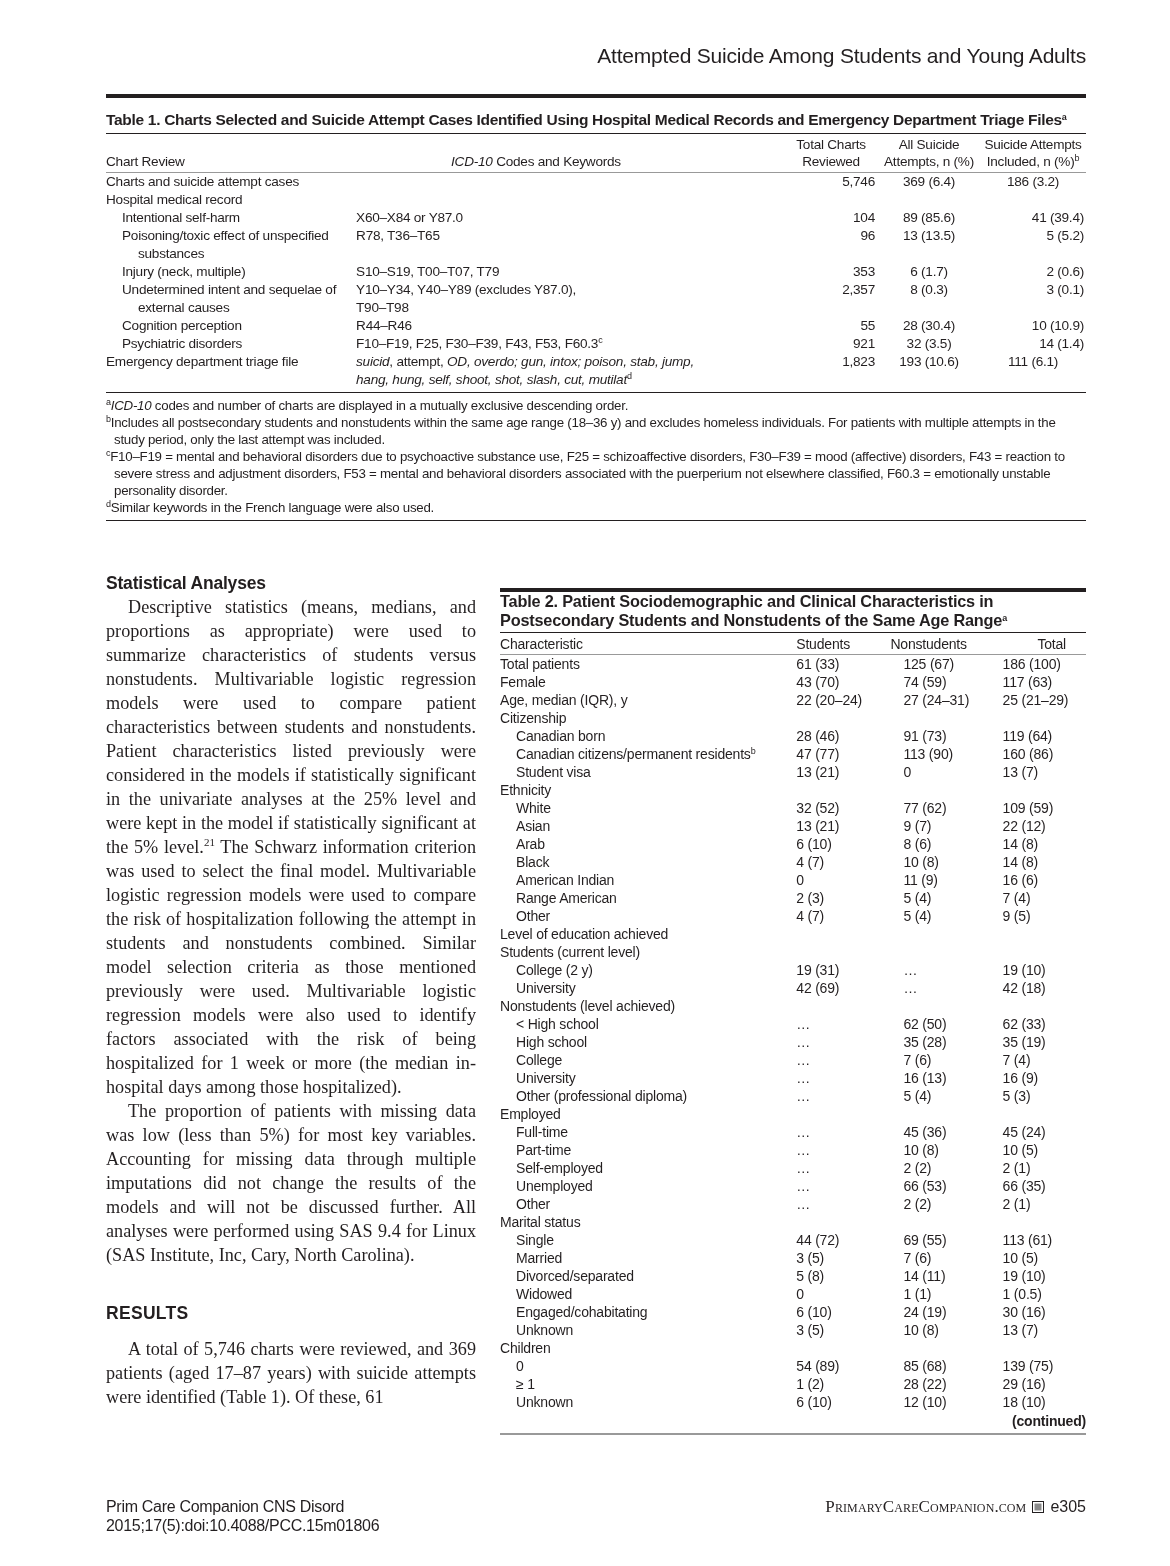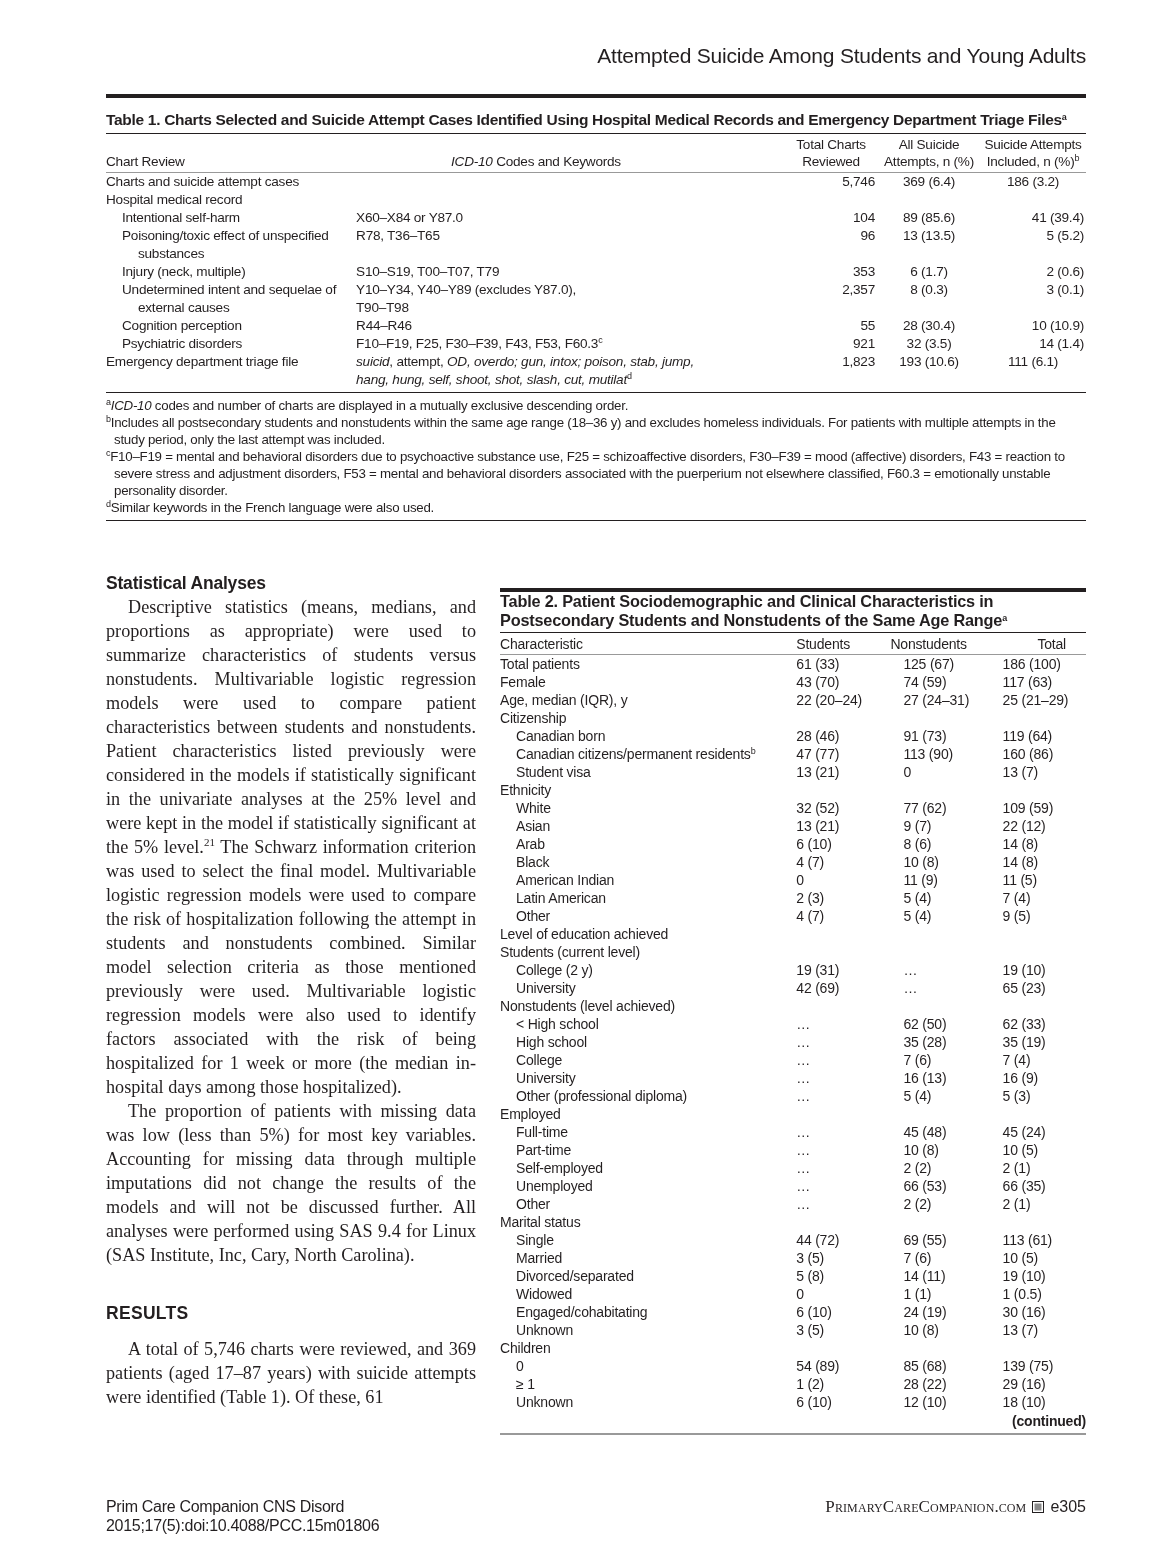--- a/index.html
+++ b/index.html
@@ -257,24 +257,24 @@
         <tr>
           <td class="cc ind"><span>Black</span></td>
           <td class="cs vs">4 (7)</td>
           <td class="cn vn">10 (8)</td>
           <td class="ct vt">14 (8)</td>
         </tr>
         <tr>
           <td class="cc ind"><span>American Indian</span></td>
           <td class="cs vs">0</td>
           <td class="cn vn">11 (9)</td>
-          <td class="ct vt">11 (5)</td>
-        </tr>
-        <tr>
-          <td class="cc ind"><span>Latin American</span></td>
+          <td class="ct vt">16 (6)</td>
+        </tr>
+        <tr>
+          <td class="cc ind"><span>Range American</span></td>
           <td class="cs vs">2 (3)</td>
           <td class="cn vn">5 (4)</td>
           <td class="ct vt">7 (4)</td>
         </tr>
         <tr>
           <td class="cc ind"><span>Other</span></td>
           <td class="cs vs">4 (7)</td>
           <td class="cn vn">5 (4)</td>
           <td class="ct vt">9 (5)</td>
         </tr>
@@ -293,21 +293,21 @@
         <tr>
           <td class="cc ind"><span>College (2 y)</span></td>
           <td class="cs vs">19 (31)</td>
           <td class="cn vn">…</td>
           <td class="ct vt">19 (10)</td>
         </tr>
         <tr>
           <td class="cc ind"><span>University</span></td>
           <td class="cs vs">42 (69)</td>
           <td class="cn vn">…</td>
-          <td class="ct vt">65 (23)</td>
+          <td class="ct vt">42 (18)</td>
         </tr>
         <tr>
           <td class="cc"><span>Nonstudents (level achieved)</span></td>
           <td class="cs vs"></td>
           <td class="cn vn"></td>
           <td class="ct vt"></td>
         </tr>
         <tr>
           <td class="cc ind"><span>&lt; High school</span></td>
           <td class="cs vs">…</td>
@@ -340,21 +340,21 @@
         </tr>
         <tr>
           <td class="cc"><span>Employed</span></td>
           <td class="cs vs"></td>
           <td class="cn vn"></td>
           <td class="ct vt"></td>
         </tr>
         <tr>
           <td class="cc ind"><span>Full-time</span></td>
           <td class="cs vs">…</td>
-          <td class="cn vn">45 (48)</td>
+          <td class="cn vn">45 (36)</td>
           <td class="ct vt">45 (24)</td>
         </tr>
         <tr>
           <td class="cc ind"><span>Part-time</span></td>
           <td class="cs vs">…</td>
           <td class="cn vn">10 (8)</td>
           <td class="ct vt">10 (5)</td>
         </tr>
         <tr>
           <td class="cc ind"><span>Self-employed</span></td>

